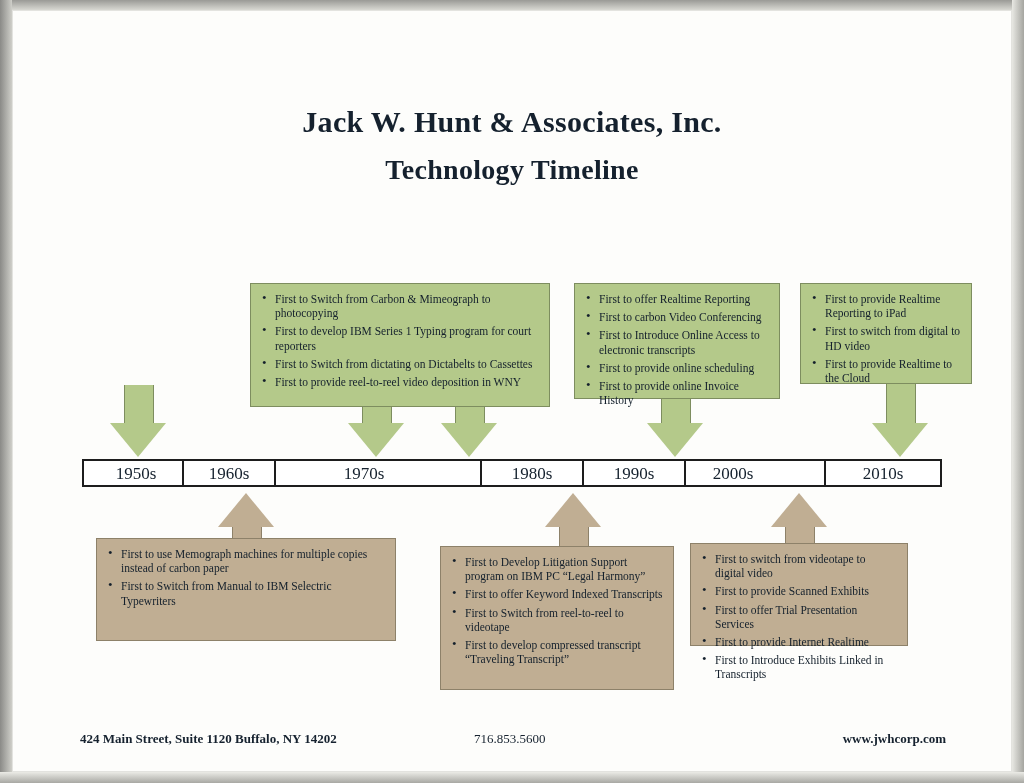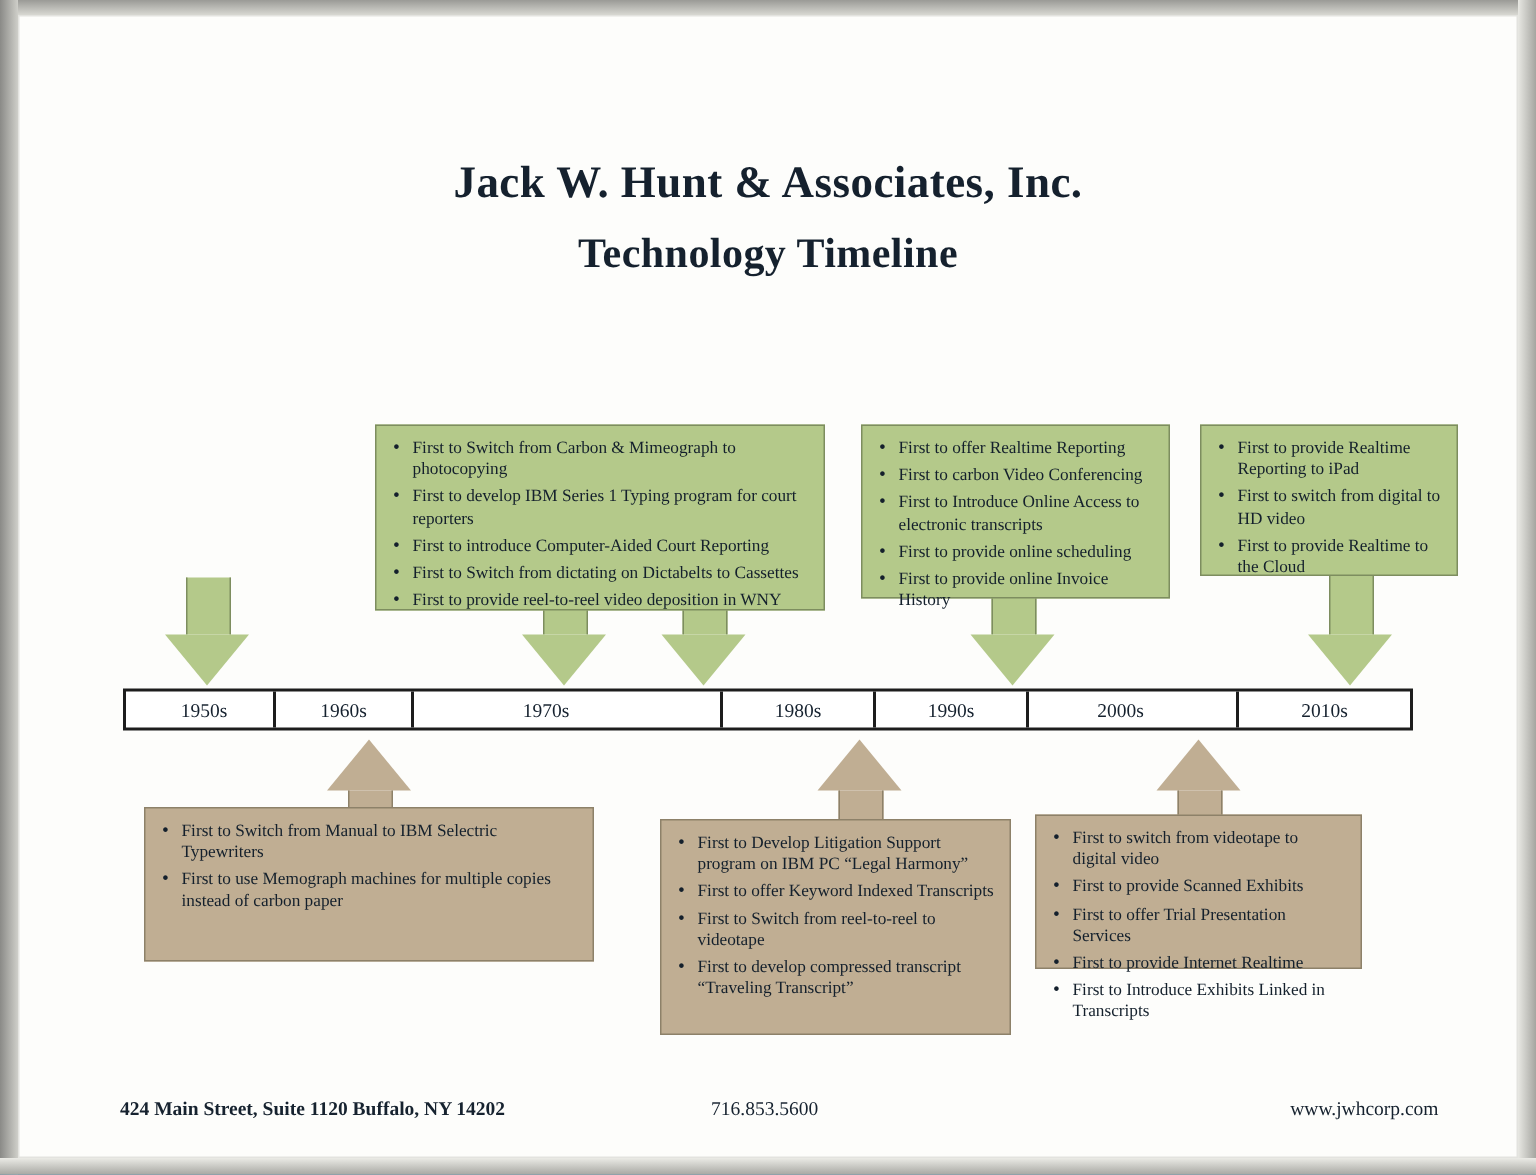--- a/index.html
+++ b/index.html
@@ -73,21 +73,21 @@
     background: #ffffff;
     border: 2px solid #1d1d1d;
     box-sizing: border-box;
   }
   .decade {
     position: absolute;
     top: 0;
     height: 24px;
     line-height: 25px;
     text-align: center;
-    font-size: 13px;
+    font-size: 17px;
     color: #15212e;
     font-family: "Liberation Serif", serif;
   }
   .tick {
     position: absolute;
     top: 0;
     width: 2px;
     height: 24px;
     background: #1d1d1d;
   }
@@ -144,21 +144,21 @@
   .footer {
     position: absolute;
     bottom: 36px;
     font-size: 13px;
     color: #16222f;
     font-weight: bold;
     font-family: "Liberation Serif", serif;
   }
   #footer-address { left: 80px; }
   #footer-phone { left: 474px; font-weight: normal; }
-  #footer-web { right: 65px; font-weight: normal; }
+  #footer-web { right: 78px; font-weight: bold; }
 </style>
 </head>
 <body>
 
 <div id="page">
   <div class="shadow-top"></div>
   <div class="shadow-left"></div>
   <div class="shadow-right"></div>
   <div class="shadow-bottom"></div>
   <div id="paper"></div>
@@ -188,21 +188,20 @@
   <div class="arrow-shaft" style="left:559px; top:527px; width:28px; height:20px; background:#c0ae93; border-left:1px solid #8d8169; border-right:1px solid #8d8169;"></div>
 
   <div class="arrow-up" style="left:771px; top:493px; border-bottom:34px solid #c0ae93;"></div>
   <div class="arrow-shaft" style="left:785px; top:527px; width:28px; height:17px; background:#c0ae93; border-left:1px solid #8d8169; border-right:1px solid #8d8169;"></div>
 
 
   <div class="box green" style="left:250px; top:283px; width:300px; height:124px;">
     <ul>
       <li>First to Switch from Carbon &amp; Mimeograph to photocopying</li>
       <li>First to develop IBM Series 1 Typing program for court reporters</li>
-      <li>First to introduce Computer-Aided Court Reporting</li>
       <li>First to Switch from dictating on Dictabelts to Cassettes</li>
       <li>First to provide reel-to-reel video deposition in WNY</li>
     </ul>
   </div>
 
   <div class="box green" style="left:574px; top:283px; width:206px; height:116px;">
     <ul>
       <li>First to offer Realtime Reporting</li>
       <li>First to carbon Video Conferencing</li>
       <li>First to Introduce Online Access to electronic transcripts</li>
@@ -225,28 +224,28 @@
     <div class="tick" style="left:396px;"></div>
     <div class="tick" style="left:498px;"></div>
     <div class="tick" style="left:600px;"></div>
     <div class="tick" style="left:740px;"></div>
 
     <div class="decade" style="left:6px; width:92px;">1950s</div>
     <div class="decade" style="left:100px; width:90px;">1960s</div>
     <div class="decade" style="left:192px; width:176px;text-align:center;">1970s</div>
     <div class="decade" style="left:398px; width:100px;">1980s</div>
     <div class="decade" style="left:500px; width:100px;">1990s</div>
-    <div class="decade" style="left:580px; width:166px;border-radius:12px;">2000s</div>
+    <div class="decade" style="left:566px; width:166px;border-radius:12px;">2000s</div>
     <div class="decade" style="left:742px; width:114px;">2010s</div>
   </div>
 
   <div class="box tan" style="left:96px; top:538px; width:300px; height:103px;">
     <ul>
+      <li>First to use Memograph machines for multiple copies instead of carbon paper</li>
       <li>First to Switch from Manual to IBM Selectric Typewriters</li>
-      <li>First to use Memograph machines for multiple copies instead of carbon paper</li>
     </ul>
   </div>
 
   <div class="box tan" style="left:440px; top:546px; width:234px; height:144px;">
     <ul>
       <li>First to Develop Litigation Support program on IBM PC “Legal Harmony”</li>
       <li>First to offer Keyword Indexed Transcripts</li>
       <li>First to Switch from reel-to-reel to videotape</li>
       <li>First to develop compressed transcript “Traveling Transcript”</li>
     </ul>

